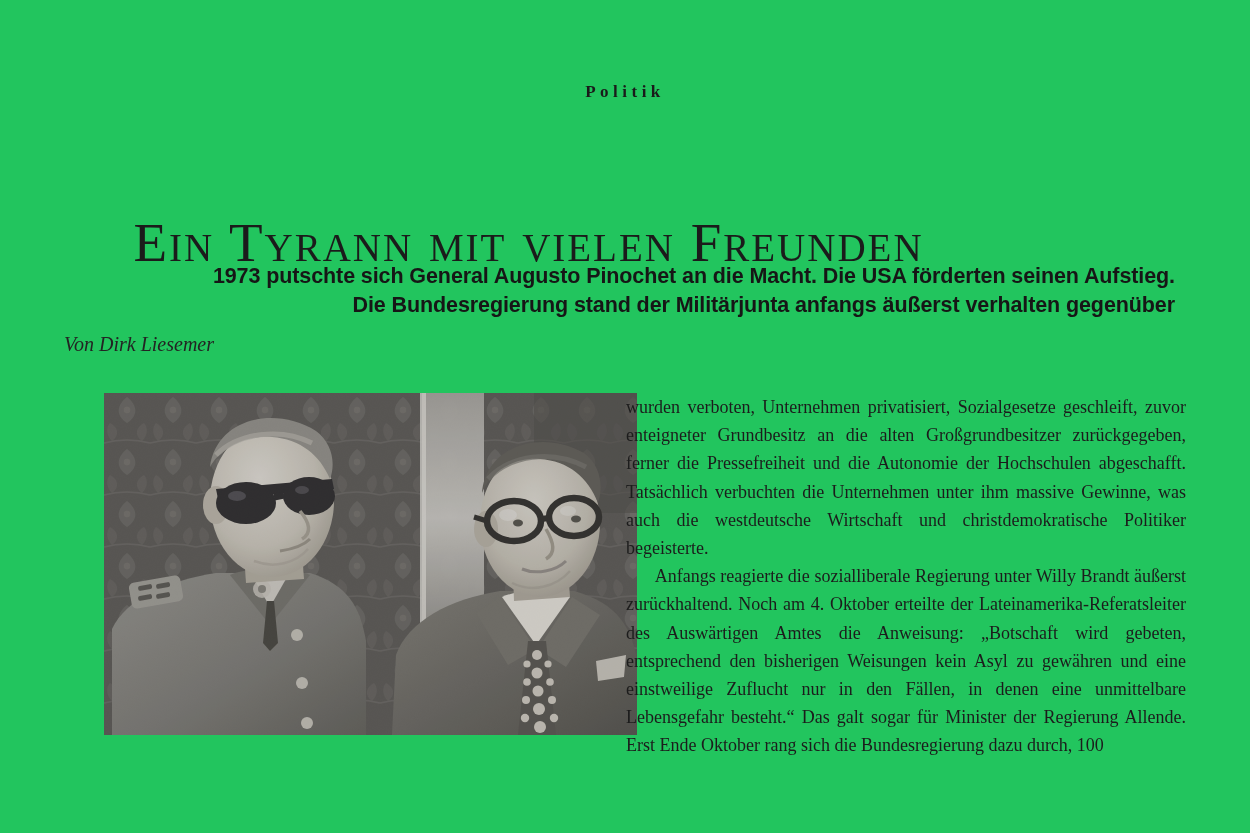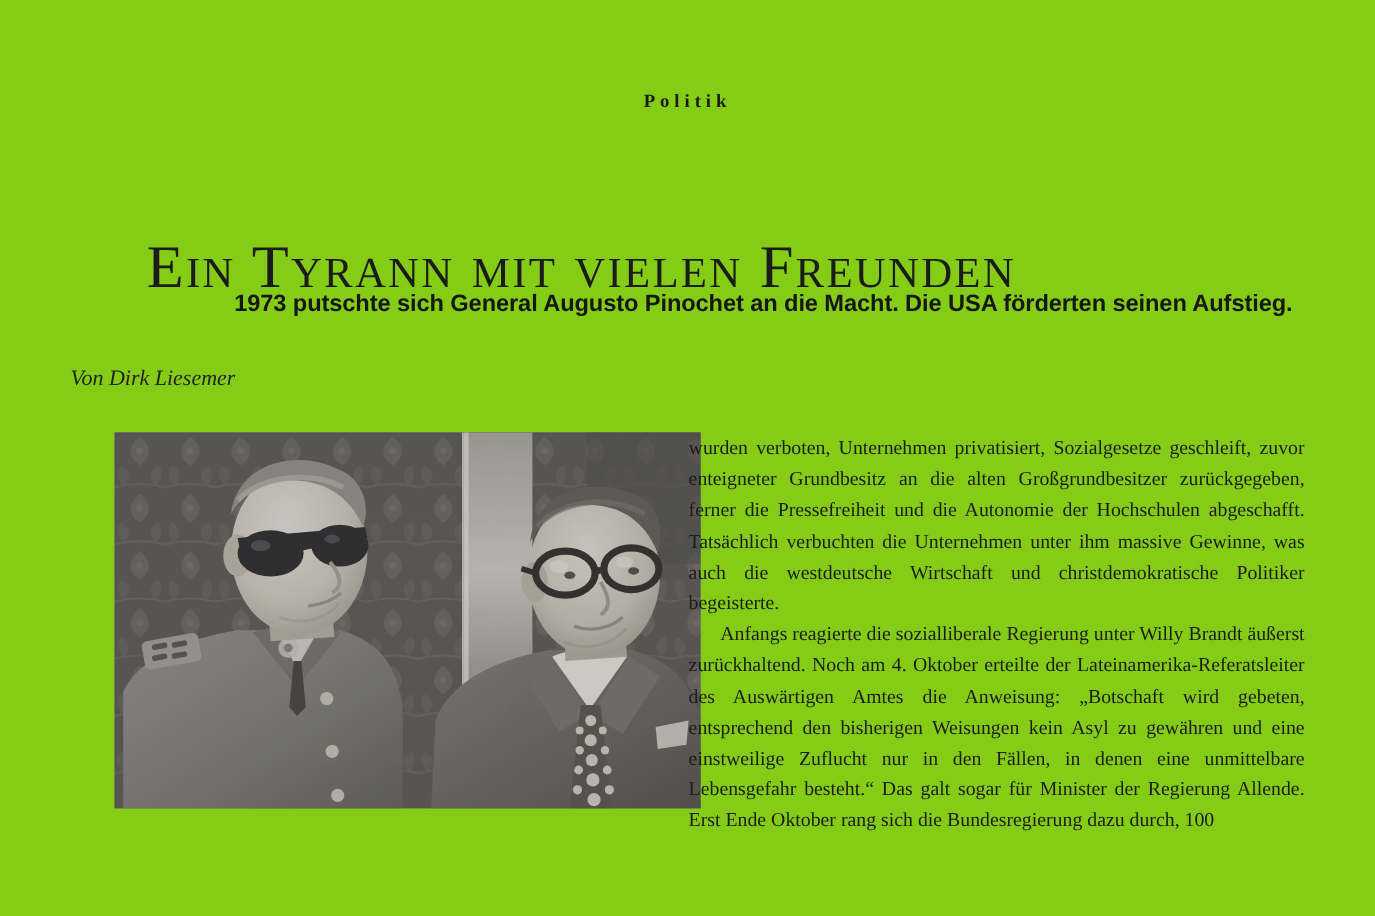--- a/index.html
+++ b/index.html
@@ -12,21 +12,21 @@
     background: #e3e3e3;
     overflow: hidden;
     font-family: "Liberation Serif", serif;
     color: #1d1d1d;
     position: relative;
   }
 
   .page {
     position: absolute;
     inset: 0;
-    background: #84cc16;
+    background: #22c55e;
     text-decoration: underline;
   }
 
   
   .kicker {
     position: absolute;
     top: 82px;
     left: 0;
     width: 1250px;
     text-align: center;
@@ -116,20 +116,21 @@
 <body>
 
 <div class="page">
 
   <div class="kicker">Politik</div>
 
   <h1 class="headline">Ein Tyrann mit vielen Freunden</h1>
 
   <div class="subhead">
     <span class="l1">1973 putschte sich General Augusto Pinochet an die Macht. Die USA förderten seinen Aufstieg.</span>
+    <span class="l2">Die Bundesregierung stand der Militärjunta anfangs äußerst verhalten gegenüber</span>
   </div>
 
   <div class="byline">Von Dirk Liesemer</div>
 
   <figure class="photo">
     <svg viewBox="0 0 533 342" preserveAspectRatio="none">
       <defs>
         <pattern id="damask" width="46" height="52" patternUnits="userSpaceOnUse">
           <rect width="46" height="52" fill="#4e4c4a"></rect>
           <path d="M23 4 C33 12 35 22 23 30 C11 22 13 12 23 4 Z" fill="#615f5c" opacity="0.85"></path>

